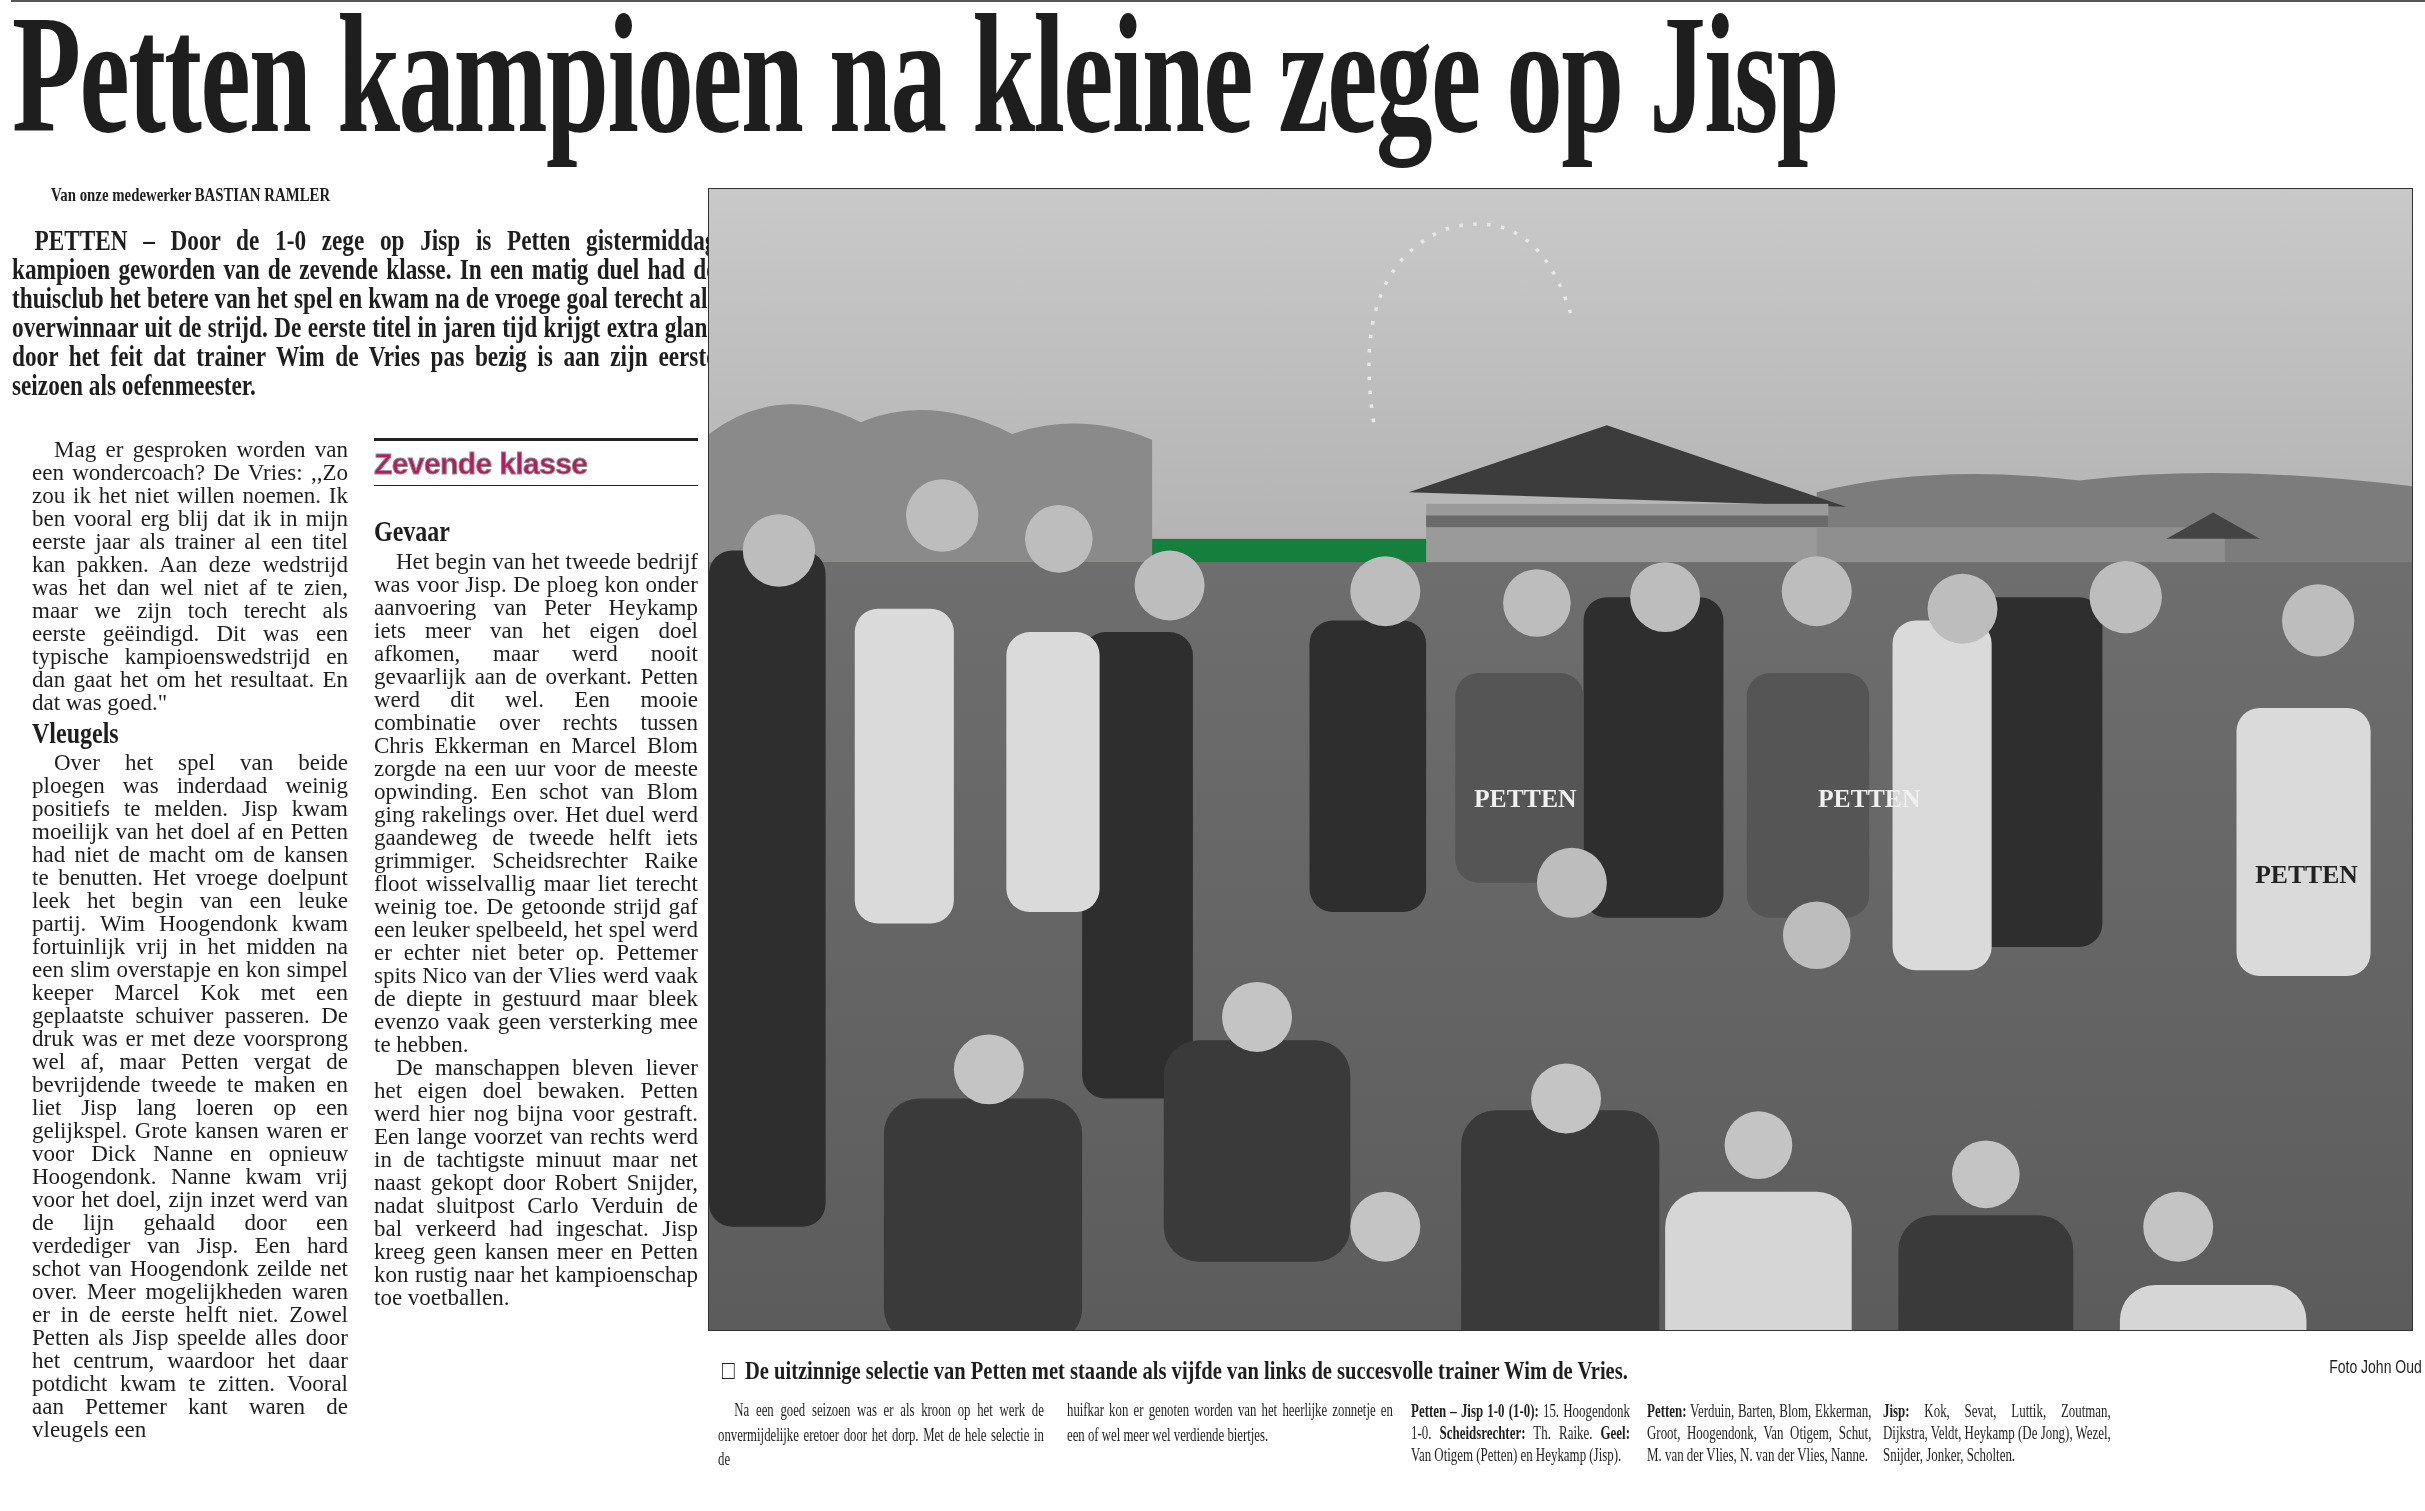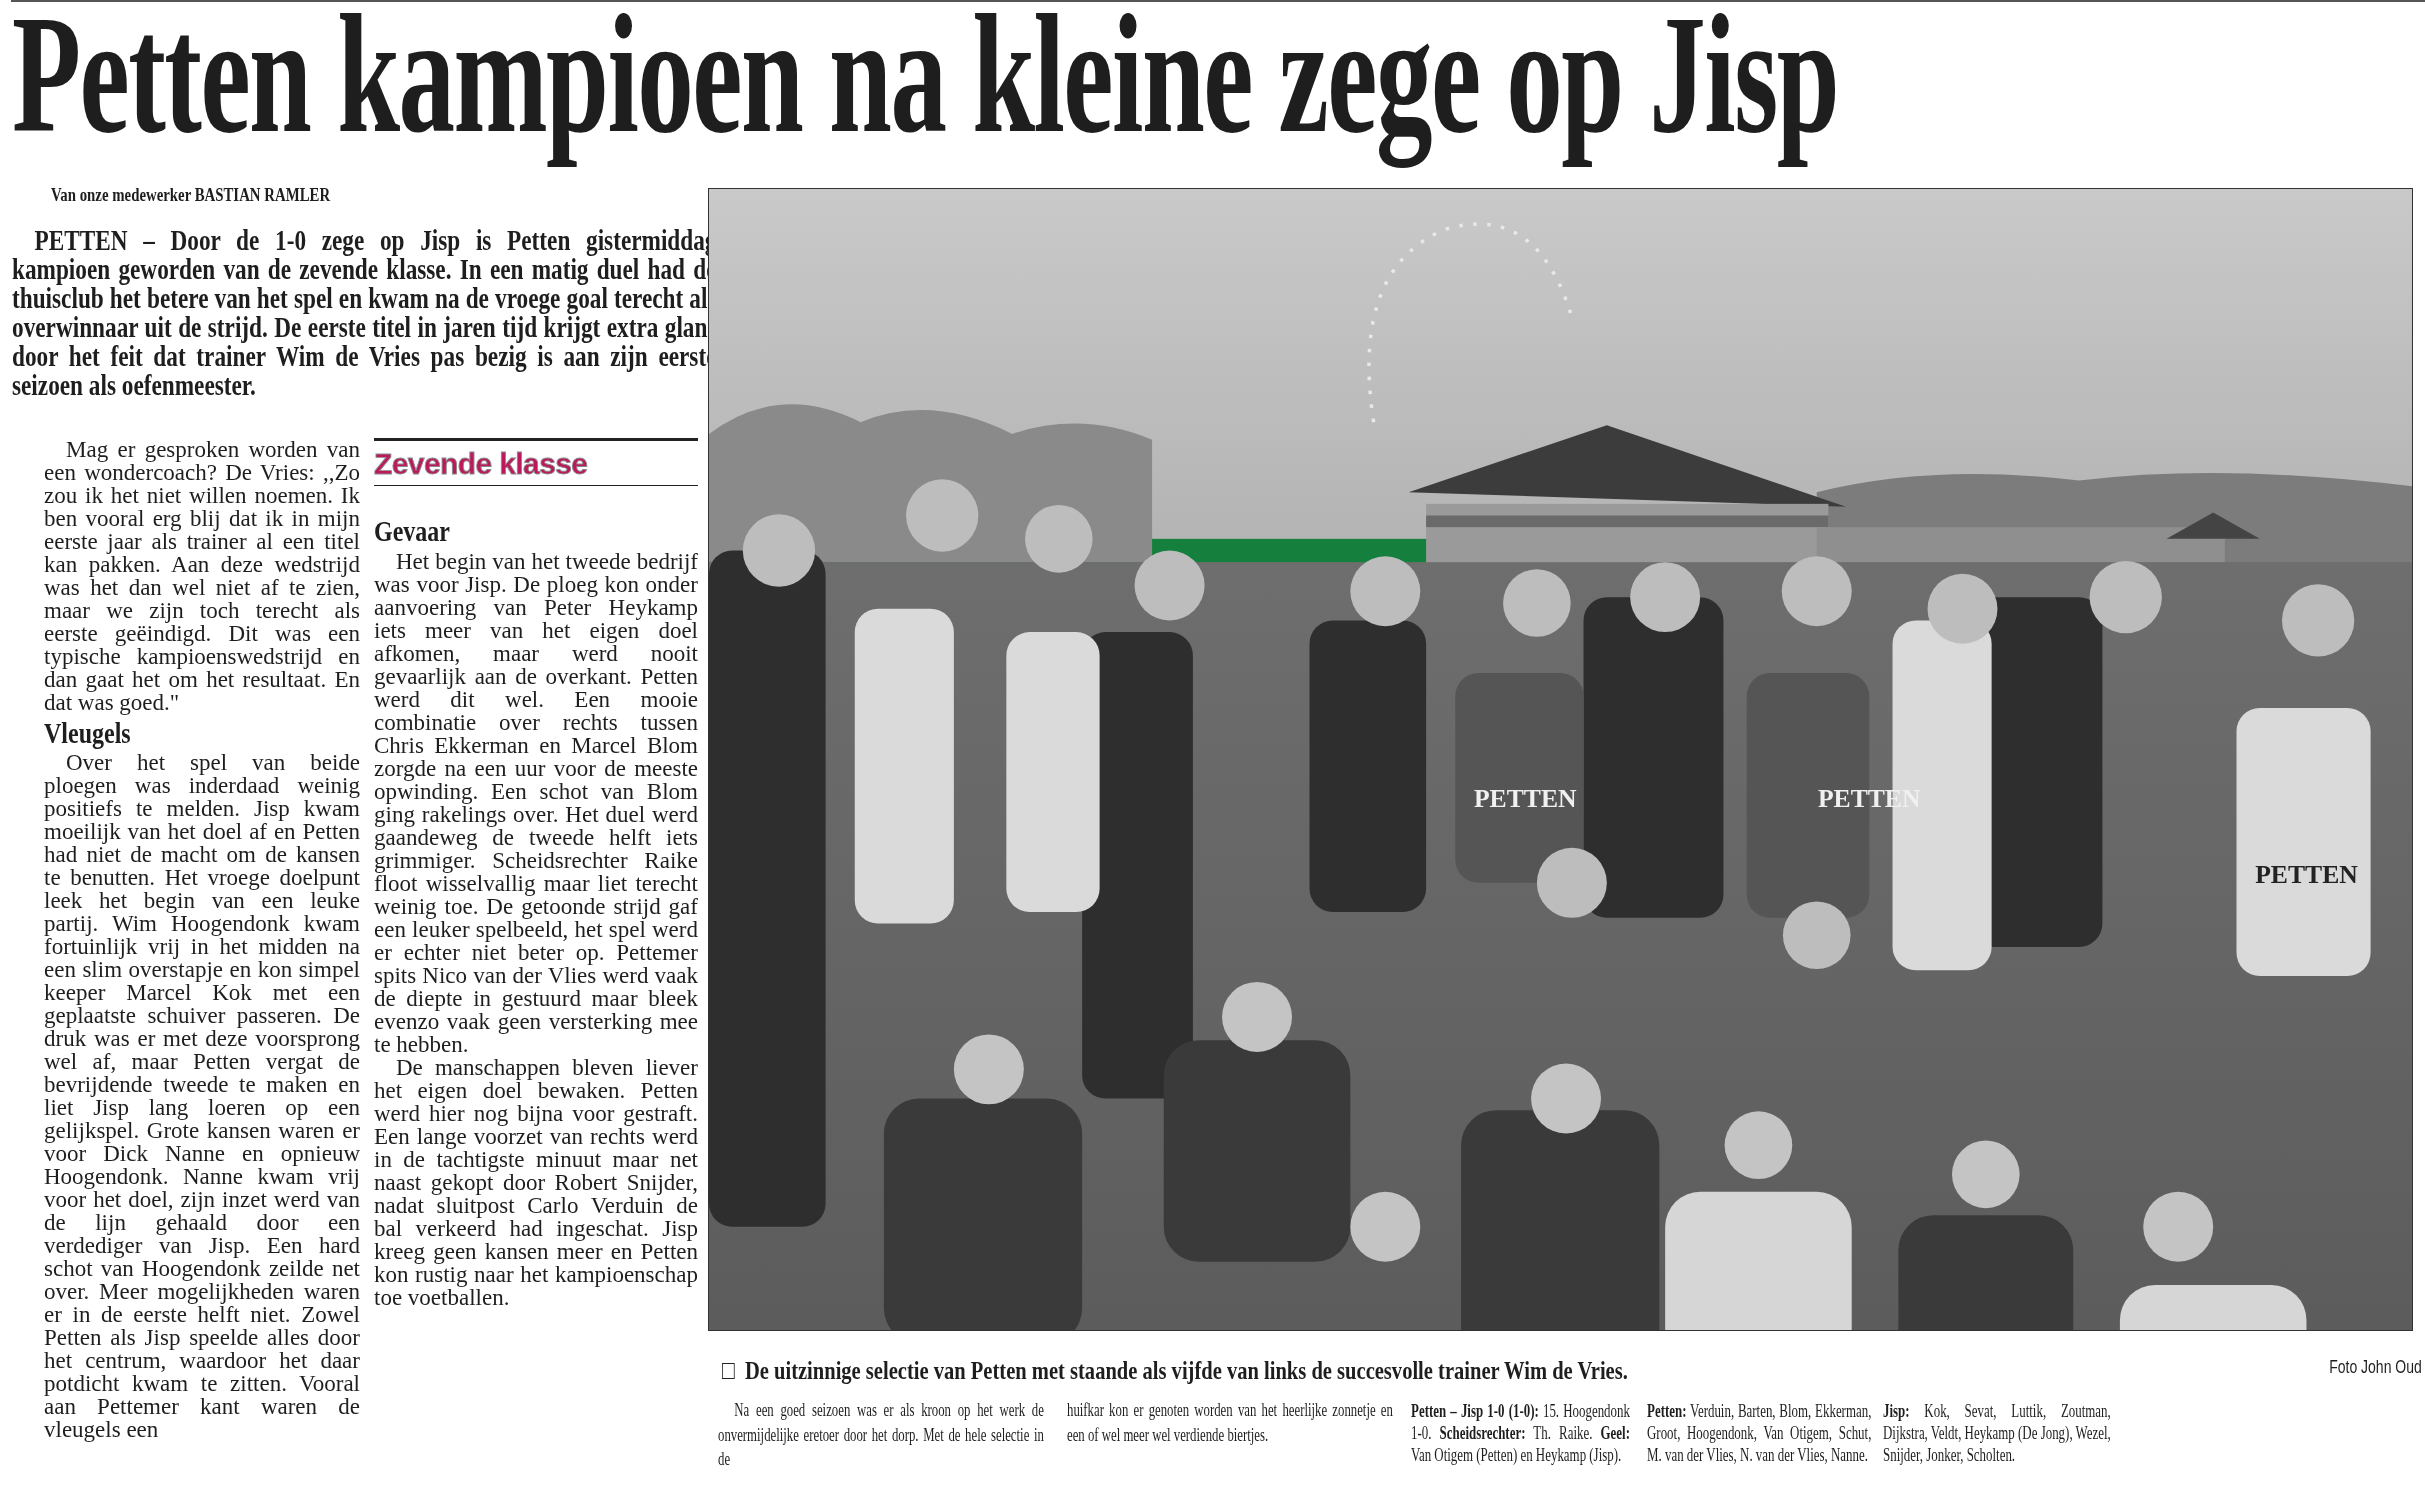--- a/index.html
+++ b/index.html
@@ -6,21 +6,21 @@
   body { width:2426px; height:1512px; position:relative; overflow:hidden; color:#1e1e1e; font-family:"Liberation Serif","DejaVu Serif",serif; }
   .topline { position:absolute; left:10.5px; top:0; width:2415px; height:1.7px; background:#555; }
   .headline { position:absolute; left:11.7px; top:-13px; white-space:nowrap; font-family:"Liberation Serif",serif; font-weight:bold; font-size:170px; line-height:175px; letter-spacing:-2.3px; transform-origin:0 0; transform:scaleX(0.665); color:#1e1e1e; }
   .byline { position:absolute; left:51px; top:184px; font-size:19px; font-weight:bold; transform-origin:0 0; transform:scaleX(0.78); white-space:nowrap; }
   .lede { position:absolute; left:11.7px; top:225px; width:705px; font-weight:bold; font-size:30px; line-height:29px; text-align:justify; }
   .lede-inner { width:909px; transform-origin:0 0; transform:scaleX(0.775); }
   .col { position:absolute; font-size:23px; line-height:23px; text-align:justify; hyphens:manual; }
   .col p { margin:0; text-indent:22px; }
   .col p.noindent { text-indent:0; }
   .col h3 { margin:3.5px 0 3.5px 0; font-size:30px; line-height:30px; font-weight:bold; transform-origin:0 50%; transform:scaleX(0.8); white-space:nowrap; }
-  .col1 { left:44px; top:438px; width:316px; }
+  .col1 { left:32px; top:438px; width:316px; }
   .col2 { left:374px; top:438px; width:324px; }
   .section-box { border-top:3.5px solid #222; border-bottom:1.2px solid #222; height:44px; margin-bottom:30px; position:relative; }
   .section-label { position:absolute; left:0; top:4.7px; font-family:"Liberation Sans",sans-serif; font-weight:bold; font-size:30px; line-height:35px; color:#be185d; -webkit-text-stroke:0.9px #8a8a8a; letter-spacing:-0.6px; white-space:nowrap; }
   .photo { position:absolute; left:708px; top:188px; width:1703px; height:1141px; border:1.2px solid #333; overflow:hidden; background:#15803d; }
   .photo svg { display:block; }
   .caption { position:absolute; left:722px; top:1356px; font-weight:bold; font-size:26px; white-space:nowrap; transform-origin:0 0; transform:scaleX(0.79); }
   .caption .box { display:inline-block; width:14px; height:14px; border:1.2px solid #222; margin-right:13px; vertical-align:middle; position:relative; top:-2.3px; }
   .credit { position:absolute; right:4.7px; top:1357px; font-family:"Liberation Sans",sans-serif; font-size:17.5px; white-space:nowrap; transform-origin:100% 0; transform:scaleX(0.8); }
   .bcol { position:absolute; top:1398px; font-size:18px; line-height:24.5px; text-align:justify; }
   .bcol .inner { transform-origin:0 0; transform:scaleX(0.71); }

